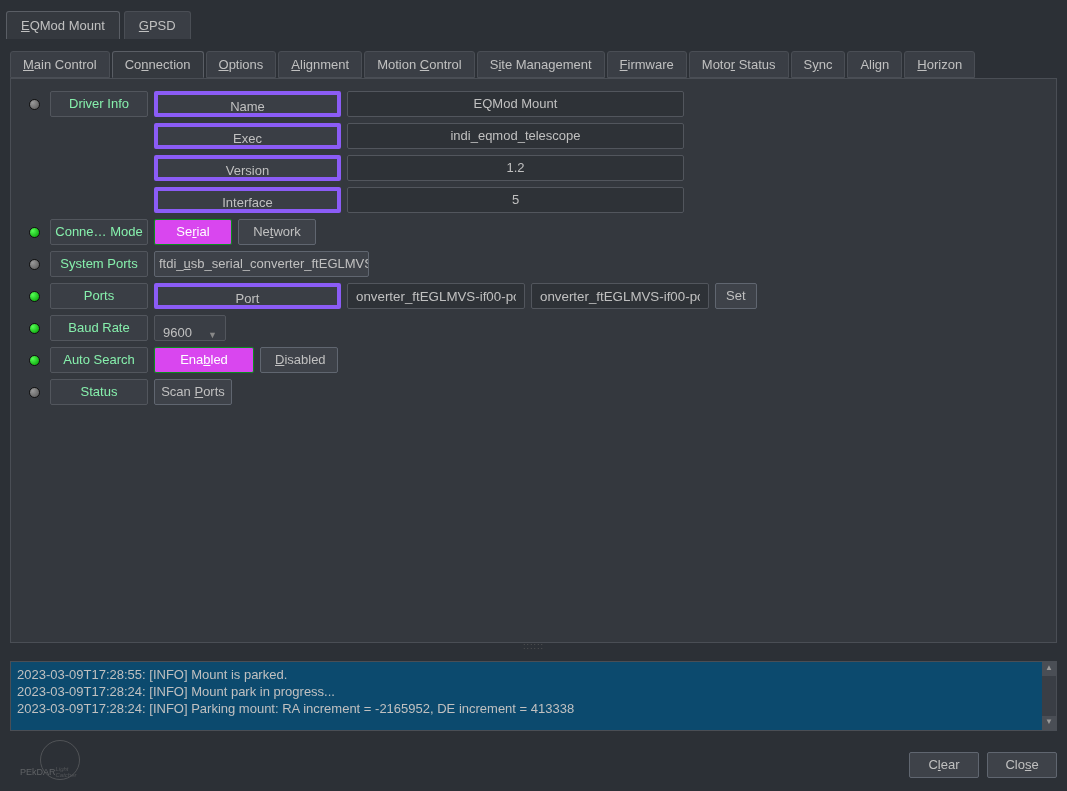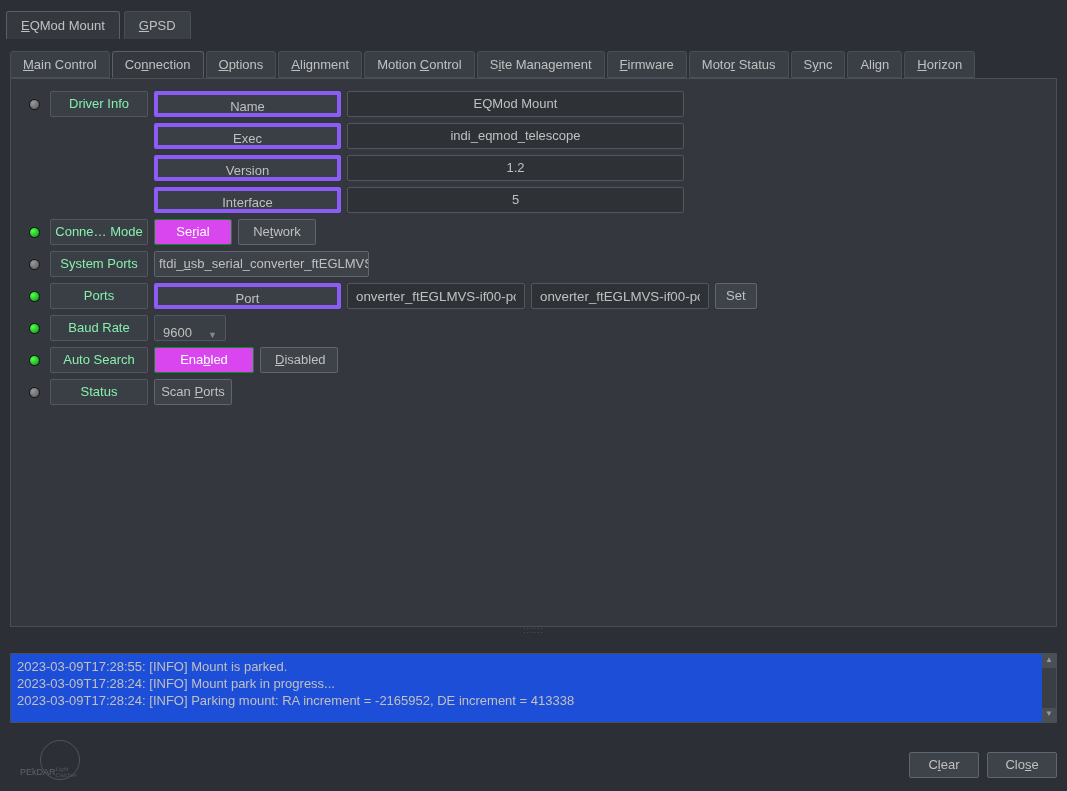--- a/index.html
+++ b/index.html
@@ -157,22 +157,22 @@
 .chev { font-size: 9px; color: #888; }
 .splitter {
   text-align: center;
   color: #555;
   font-size: 9px;
   letter-spacing: 1px;
   height: 10px;
   line-height: 6px;
 }
 .log-area {
-  margin: 16px 10px;
-  background: #1d4ed8;
+  margin: 8px 10px;
+  background: #0c4a6e;
   border: 1px solid #4a4e55;
   height: 70px;
   display: flex;
 }
 .log-text {
   flex: 1;
   padding: 4px 6px;
   overflow: hidden;
   font-size: 13px;
   line-height: 17px;

